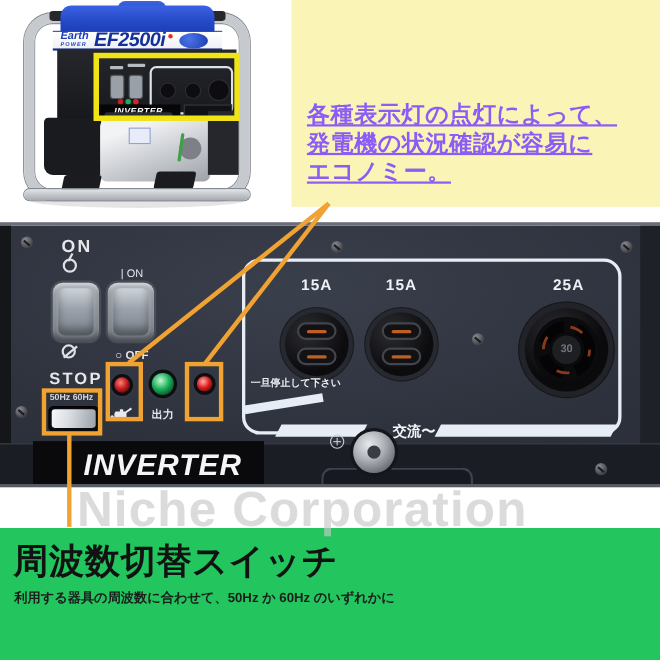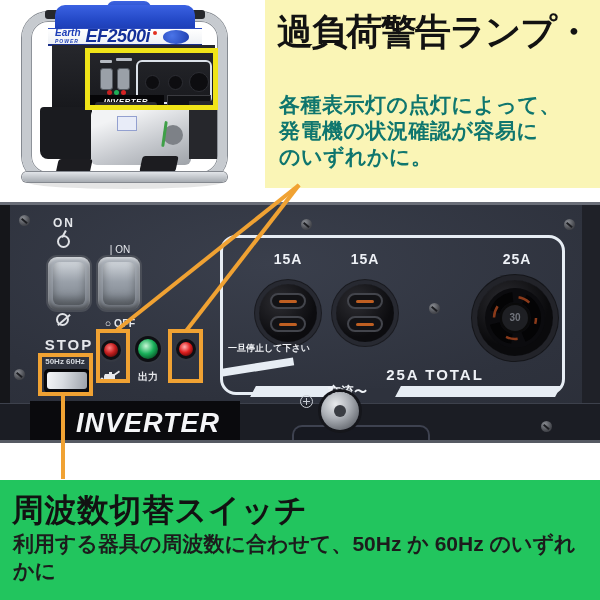--- a/index.html
+++ b/index.html
@@ -7,23 +7,23 @@
   .scene{position:relative;width:600px;height:600px;background:#ffffff;overflow:hidden;
          font-family:"Liberation Sans","DejaVu Sans",sans-serif;}
   .abs{position:absolute;}
 
   
   .info-top{left:265px;top:0;width:335px;height:188px;background:#faf5b6;z-index:6;}
   .info-bottom{left:0;top:480px;width:600px;height:120px;background:#22c55e;z-index:6;}
   .h-top{left:12px;top:12px;width:320px;font-size:36px;line-height:39px;font-weight:900;
          color:#121212;letter-spacing:-1.5px;}
   .b-top{left:14px;top:92px;width:315px;font-size:21px;line-height:26px;font-weight:600;
-         color:#0f766e;letter-spacing:0.5px;}
+         color:#8b5cf6;letter-spacing:0.5px;text-decoration:underline;}
   .h-bottom{left:12px;top:9px;width:420px;font-size:32px;font-weight:900;color:#121212;letter-spacing:0.5px;}
-  .b-bottom{left:13px;top:50px;width:580px;font-size:21px;line-height:27px;font-weight:600;color:#1c1c1c;}
+  .b-bottom{left:13px;top:50px;width:580px;font-size:12px;line-height:27px;font-weight:600;color:#1c1c1c;}
 
   
   .watermark{left:70px;top:437px;font-size:45px;font-weight:700;letter-spacing:1px;
              color:rgba(200,200,200,0.66);white-space:nowrap;z-index:10;}
 
   
   .lines-svg{left:0;top:0;z-index:8;pointer-events:none;}
   .hl-box{border:4px solid #f0a233;z-index:9;background:transparent;}
   .box-oil{left:96px;top:329px;width:34px;height:54px;}
   .box-ovl{left:168px;top:329px;width:35px;height:54px;}
@@ -39,21 +39,21 @@
   .inv-strip{left:30px;top:196px;width:210px;height:45px;background:#0a0a0d;}
   .inv-text{width:100%;padding-left:26px;line-height:45px;text-align:center;color:#f4f5f7;
             font-size:27px;font-weight:bold;font-style:italic;letter-spacing:1px;}
   .handle{left:292px;top:220px;width:138px;height:21px;background:#171921;
           border:2px solid #3e4250;border-bottom:none;border-radius:10px 10px 0 0;}
   .screw{width:11px;height:11px;border-radius:50%;
          background:radial-gradient(circle at 35% 30%, #8a8d93, #4a4c52 60%, #2e3036);}
   .screw span{position:absolute;left:2px;top:4.5px;width:7px;height:1.5px;background:#1c1d21;transform:rotate(40deg);}
 
   .plabel{color:#e5e7eb;font-weight:800;text-align:center;}
-  .lbl-on{left:44px;top:11px;width:40px;font-size:12px;letter-spacing:2px;}
+  .lbl-on{left:44px;top:11px;width:40px;font-size:16px;letter-spacing:2px;text-align:right;}
   .lbl-stop{left:40px;top:131px;width:58px;font-size:15px;letter-spacing:2px;}
   .lbl-eco{left:92px;top:13px;width:56px;font-size:10.5px;font-weight:700;}
   .lbl-ecoon{left:92px;top:39px;width:56px;font-size:10px;font-weight:400;}
   .lbl-ecooff{left:92px;top:112px;width:56px;font-size:10.5px;font-weight:700;}
   .lbl-freq{left:37px;top:152px;width:56px;font-size:8px;font-weight:800;color:#d5d9df;}
   .lbl-output{left:133px;top:165px;width:30px;font-size:10px;font-weight:700;}
   .lbl-ovl{left:184px;top:165px;width:36px;font-size:10px;font-weight:700;margin-top:40px;}
 
   .rocker{border-radius:9px;background:linear-gradient(180deg,#aeb4bc,#7c828b);
           box-shadow:inset 0 2px 3px rgba(255,255,255,.5), inset 0 -3px 5px rgba(0,0,0,.45), 0 0 0 2px #4a4e57;}
@@ -85,21 +85,21 @@
            box-shadow:inset 0 1px 3px #000;}
   .freq-sw .knob{position:absolute;left:3px;top:3px;width:40px;height:17px;border-radius:3px;
            background:linear-gradient(100deg,#f5f7f9 0%,#d9dde2 40%,#9ba1a9 100%);}
 
   
   .outlet-border{left:220px;top:30px;width:345px;height:160px;border:3px solid #e7edf4;border-radius:16px;}
   .border-mask{left:323px;top:183px;width:78px;height:12px;background:#2e323d;}
   .acbar{height:11px;background:#e7edf4;transform:skewX(-28deg);}
   .bar-l{left:253px;top:181px;width:78px;}
   .bar-r{left:398px;top:181px;width:160px;}
-  .lbl-ac{left:328px;top:178px;width:68px;font-size:13px;font-weight:800;color:#f2f5f9;text-align:left;}
+  .lbl-ac{left:328px;top:178px;width:68px;font-size:13px;font-weight:800;color:#f2f5f9;text-align:right;}
   .lbl-total{left:375px;top:161px;width:120px;font-size:15px;font-weight:800;color:#eef1f6;
              text-align:center;letter-spacing:2px;}
   .lbl-amp{top:46px;width:44px;font-size:14px;font-weight:800;color:#eef1f6;text-align:center;letter-spacing:1px;}
   .lbl-o1{left:266px;} .lbl-o2{left:343px;} .lbl-o3{left:495px;}
 
   .outlet15{width:58px;height:58px;border-radius:50%;
             background:radial-gradient(circle at 35% 30%, #2c2c31, #0c0c0f 65%);
             box-shadow:0 0 0 4px #272931, 0 0 0 5px #1a1b20;}
   .o15-a{left:259px;top:79px;} .o15-b{left:336px;top:79px;}
   .slot{position:absolute;left:11px;width:36px;height:16px;background:#121215;border:2px solid #43454c;border-radius:8px;}
@@ -208,26 +208,25 @@
     <div class="abs g-dark-r"></div>
     <div class="abs g-wire"></div>
     <div class="abs g-foot" style="left:52px;top:156px;width:34px;height:16px;"></div>
     <div class="abs g-foot" style="left:136px;top:153px;width:36px;height:16px;"></div>
     <div class="abs g-tube-front"></div>
     <div class="abs g-hl"></div>
   </div>
 
   <div class="abs info-top">
     <div class="abs h-top">
-      <div>過負荷警告ランプ・</div>
     </div>
     <div class="abs b-top">
       <div>各種表示灯の点灯によって、</div>
       <div>発電機の状況確認が容易に</div>
-      <div>のいずれかに。</div>
+      <div>エコノミー。</div>
     </div>
   </div>
 
   <div class="abs panel">
     <div class="abs p-edge-l"></div>
     <div class="abs p-edge-r"></div>
     <div class="abs p-band"></div>
 
     <div class="abs screw" style="left:19px;top:10px;">
         <span></span>
@@ -290,21 +289,20 @@
     <div class="abs inv-strip">
       <div class="inv-text">INVERTER</div>
     </div>
     <div class="abs handle"></div>
 
     <div class="abs outlet-border"></div>
     <div class="abs border-mask"></div>
     <div class="abs acbar bar-l"></div>
     <div class="abs acbar bar-r"></div>
     <div class="abs lbl-ac">交流〜</div>
-    <div class="abs lbl-total">25A TOTAL</div>
 
     <div class="abs plabel lbl-amp lbl-o1">15A</div>
     <div class="abs plabel lbl-amp lbl-o2">15A</div>
     <div class="abs plabel lbl-amp lbl-o3">25A</div>
 
     <div class="abs outlet15 o15-a">
       <span class="slot s1">
           <span></span>
         </span>
       <span class="slot s2">
@@ -343,20 +341,21 @@
 
   <svg class="abs lines-svg" width="600" height="600">
     <line x1="299" y1="185" x2="117" y2="330" stroke="#f0a233" stroke-width="4"></line>
     <line x1="299" y1="185" x2="186" y2="331" stroke="#f0a233" stroke-width="4"></line>
     <line x1="63" y1="394" x2="63" y2="479" stroke="#f0a233" stroke-width="4"></line>
   </svg>
   <div class="abs hl-box box-oil"></div>
   <div class="abs hl-box box-ovl"></div>
   <div class="abs hl-box box-freq"></div>
 
+  <div class="abs watermark">Niche Corporation</div>
 
   <div class="abs info-bottom">
     <div class="abs h-bottom">周波数切替スイッチ</div>
     <div class="abs b-bottom">
       <div>利用する器具の周波数に合わせて、50Hz か 60Hz のいずれかに</div>
     </div>
   </div>
 
 </div>
 

